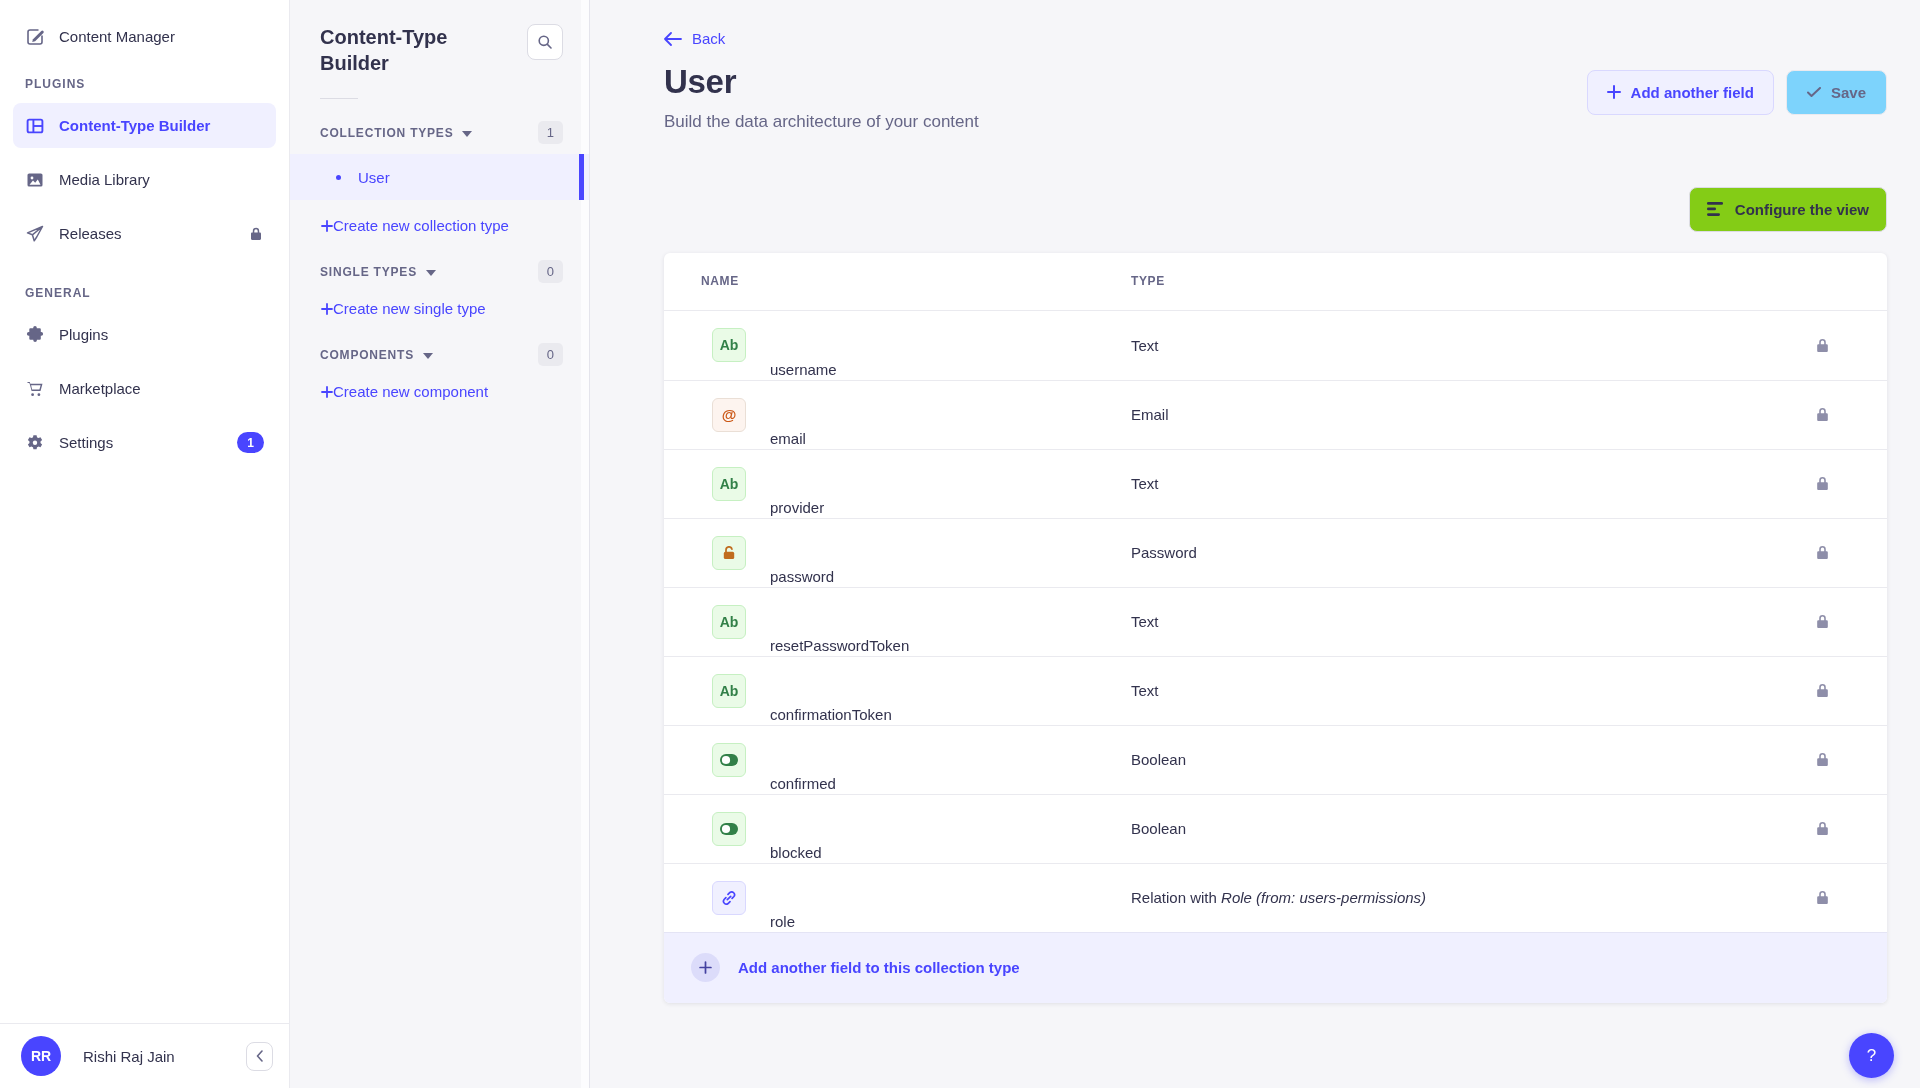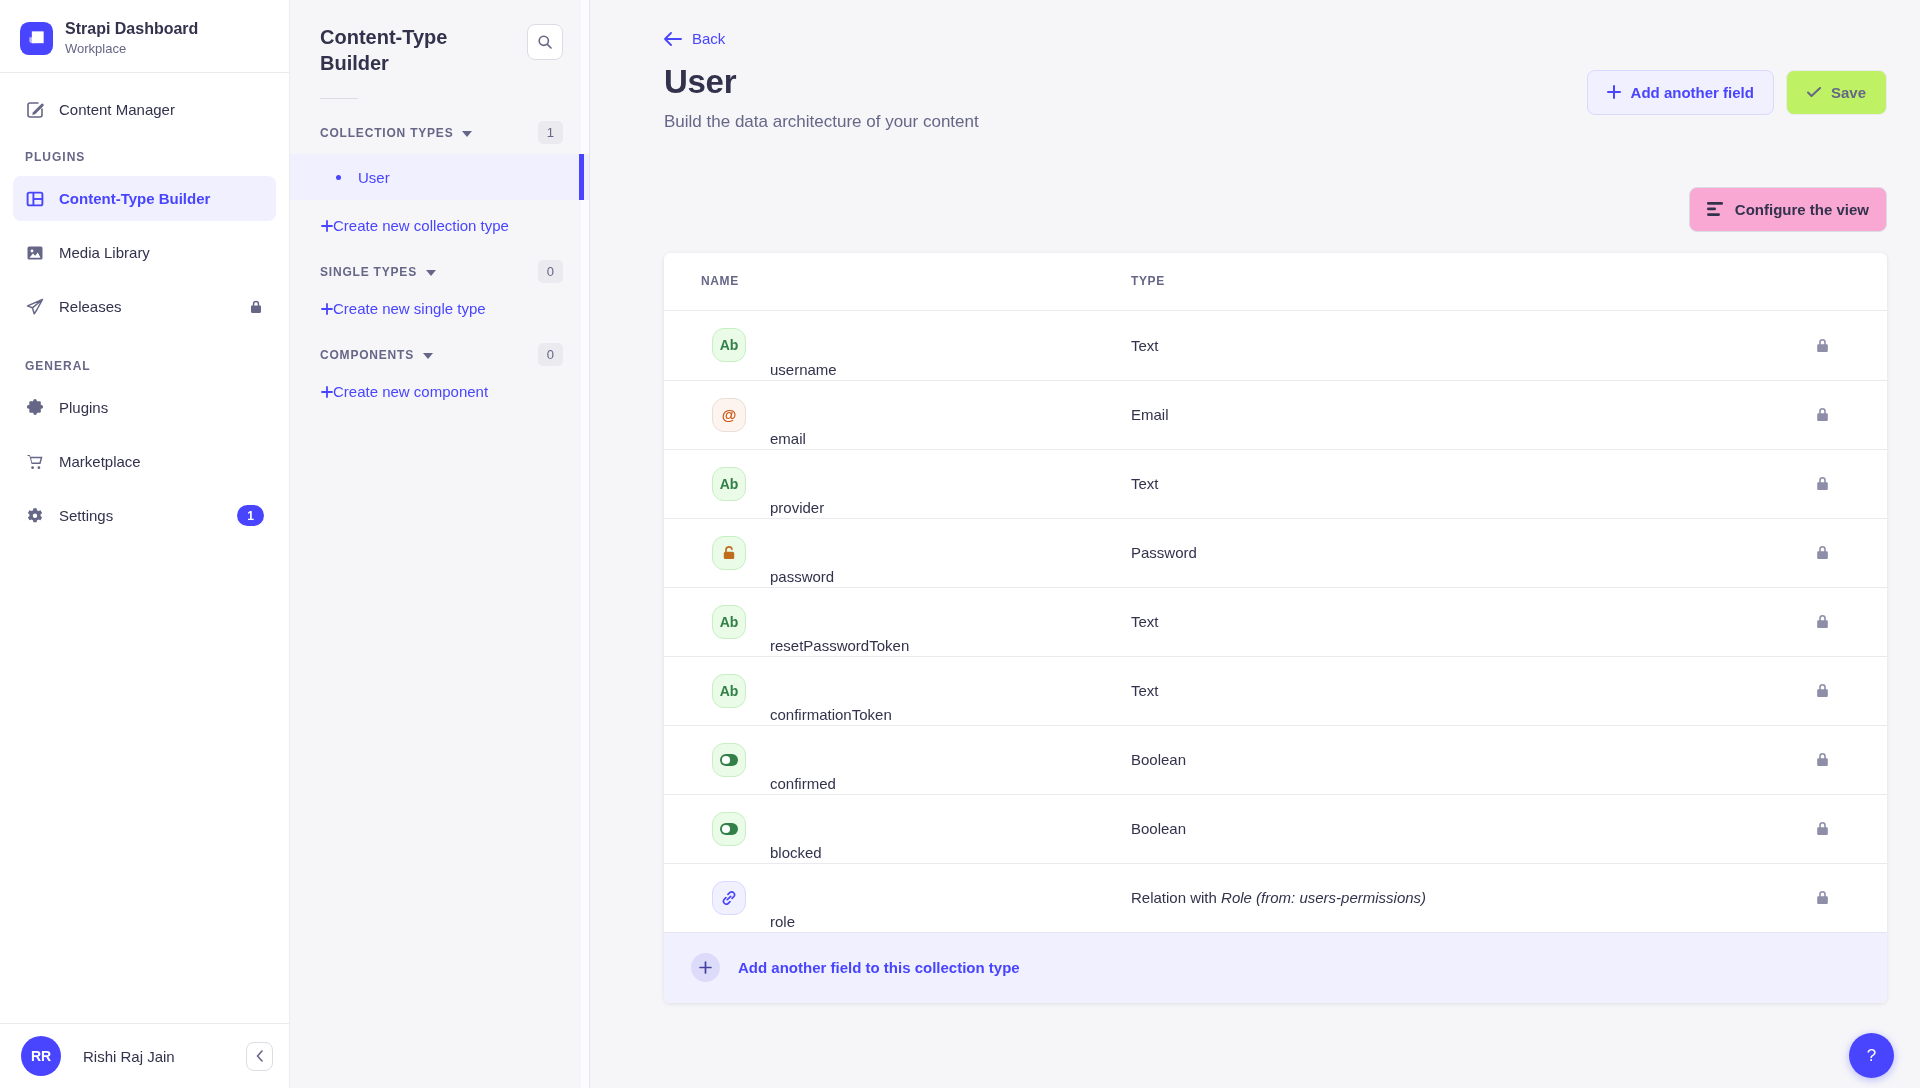--- a/index.html
+++ b/index.html
@@ -58,64 +58,51 @@
 
   
   .main { flex:1; padding:30px 33px 0 74px; position:relative; }
   .back { display:inline-flex; align-items:center; gap:10px; color:#4945ff; font-size:15px; cursor:pointer; text-decoration:none; }
   .page-head { display:flex; justify-content:space-between; align-items:flex-start; margin-top:13px; }
   .page-title { font-size:33px; font-weight:bold; color:#32324d; letter-spacing:-.3px; }
   .page-subtitle { font-size:17px; color:#666687; margin-top:11px; }
   .actions { display:flex; gap:12px; margin-top:7px; }
   .btn { height:45px; border-radius:8px; font-size:15px; font-weight:bold; display:flex; align-items:center; gap:10px; cursor:pointer; font-family:inherit; }
   .btn-add { padding:0 19px; background:#f0f0ff; border:1px solid #d9d8ff; color:#4945ff; }
-  .btn-save { padding:0 20px; background:#bef264; border:1px solid #eaeaef; color:#666687;align-items:center; }
-  .btn-configure { padding:0 17px; background:#f9a8d4; border:1px solid #dcdce4; color:#32324d; }
+  .btn-save { padding:0 20px; background:#7dd3fc; border:1px solid #eaeaef; color:#666687;align-items:center; }
+  .btn-configure { padding:0 17px; background:#84cc16; border:1px solid #dcdce4; color:#32324d; }
   .configure-row { display:flex; justify-content:flex-end; margin-top:55px; }
 
   .card { margin-top:21px; background:#fff; border-radius:6px; box-shadow:0 1px 4px rgba(33,33,52,.1); overflow:hidden; }
   .t-head { display:flex; align-items:center; height:58px; border-bottom:1px solid #eaeaef; padding-left:37px; }
   .t-col { font-size:12px; font-weight:bold; letter-spacing:.6px; color:#666687; }
   .t-col-name { width:430px; }
   .t-row { display:flex; align-items:center; height:69px; padding-left:48px; }
   .t-row + .t-row { border-top:1px solid #eaeaef; }
-  .fi { width:34px; height:34px; border-radius:12px; display:flex; align-items:center; justify-content:center; margin-right:24px; flex:none; }
+  .fi { width:34px; height:34px; border-radius:6px; display:flex; align-items:center; justify-content:center; margin-right:24px; flex:none; }
   .fi-glyph { font-size:14px; font-weight:bold; }
   .fi-text, .fi-password, .fi-boolean { background:#eafbe7; border:1px solid #c6f0c2; }
   .fi-text .fi-glyph { color:#328048; }
   .fi-email { background:#fdf4ef; border:1px solid #eadfd6; }
   .fi-email .fi-glyph { color:#cb5715; font-size:15px; }
   .fi-relation { background:#f0f0ff; border:1px solid #d9d8ff; }
   .t-name { width:361px; font-size:15px; font-weight:normal; color:#32324d;margin-top:48px; }
   .t-type { font-size:15px; color:#32324d; }
   .t-lock { margin-left:auto; margin-right:56px; color:#8e8ea9; }
 
   .card-footer { height:71px; background:#f0f0ff; border-top:1px solid #e4e4f5; display:flex; align-items:center; padding-left:27px; gap:18px; cursor:pointer; }
   .plus-circle { width:29px; height:29px; border-radius:50%; background:#dcdcfa; color:#4341a0; display:flex; align-items:center; justify-content:center; }
   .footer-label { color:#4945ff; font-weight:bold; font-size:15px; }
 
   .help-btn { position:fixed; right:26px; bottom:10px; width:45px; height:45px; border-radius:50%; background:#4945ff; color:#fff; font-size:17px; display:flex; align-items:center; justify-content:center; box-shadow:0 2px 8px rgba(73,69,255,.35); cursor:pointer; }
 </style>
 </head>
 <body>
 
 <nav class="sidebar">
-  <div class="brand">
-    <span class="brand-logo">
-      <svg viewBox="0 0 24 24" width="33" height="33">
-          <rect width="24" height="24" rx="6.5" fill="#4945ff"></rect>
-          <path d="M8.6 6.8h8.6v8.6h-8.6z" fill="#fff"></path>
-          <path d="M6.8 11h4.4v4.4H8.8a2 2 0 0 1-2-2V11z" fill="#fff" opacity=".6"></path>
-        </svg>
-    </span>
-    <div>
-      <div class="brand-title">Strapi Dashboard</div>
-      <div class="brand-sub">Workplace</div>
-    </div>
-  </div>
 
   <div class="nav-scroll">
     <div class="nav-item">
       <span class="nav-ico">
         <svg viewBox="0 0 20 20" width="20" height="20" fill="none" stroke="currentColor" stroke-width="1.6">
             <path d="M13.5 3H5a2 2 0 0 0-2 2v10a2 2 0 0 0 2 2h10a2 2 0 0 0 2-2V8.5"></path>
             <path d="M8 12.2 16.3 3.9a1.45 1.45 0 0 1 2.05 2.05L10.1 14.2l-2.9.8.8-2.8z" fill="currentColor" stroke="none"></path>
           </svg>
       </span>
       <span>Content Manager</span>

